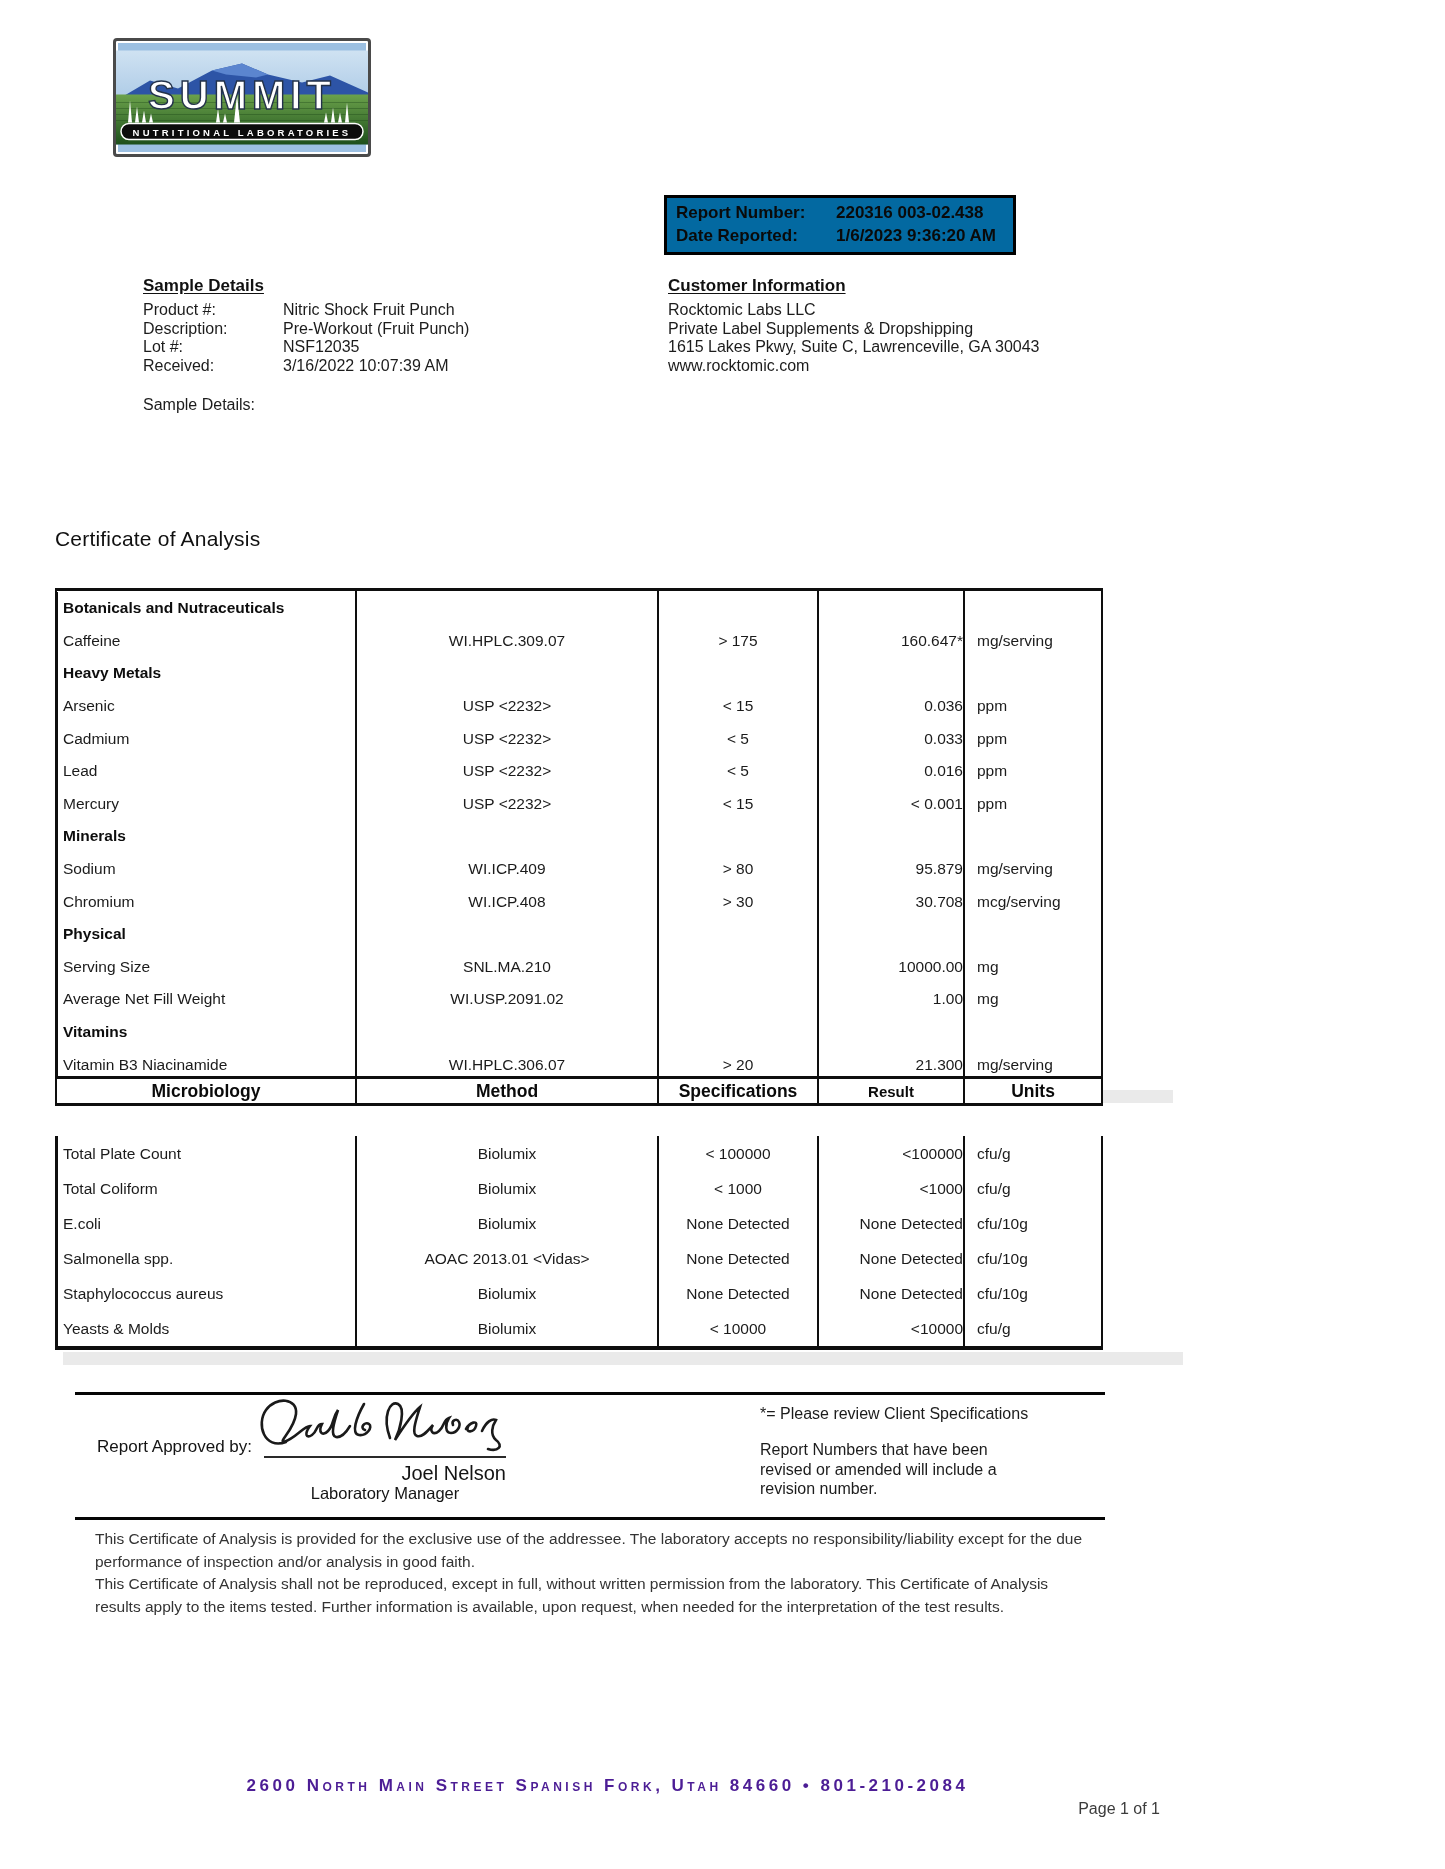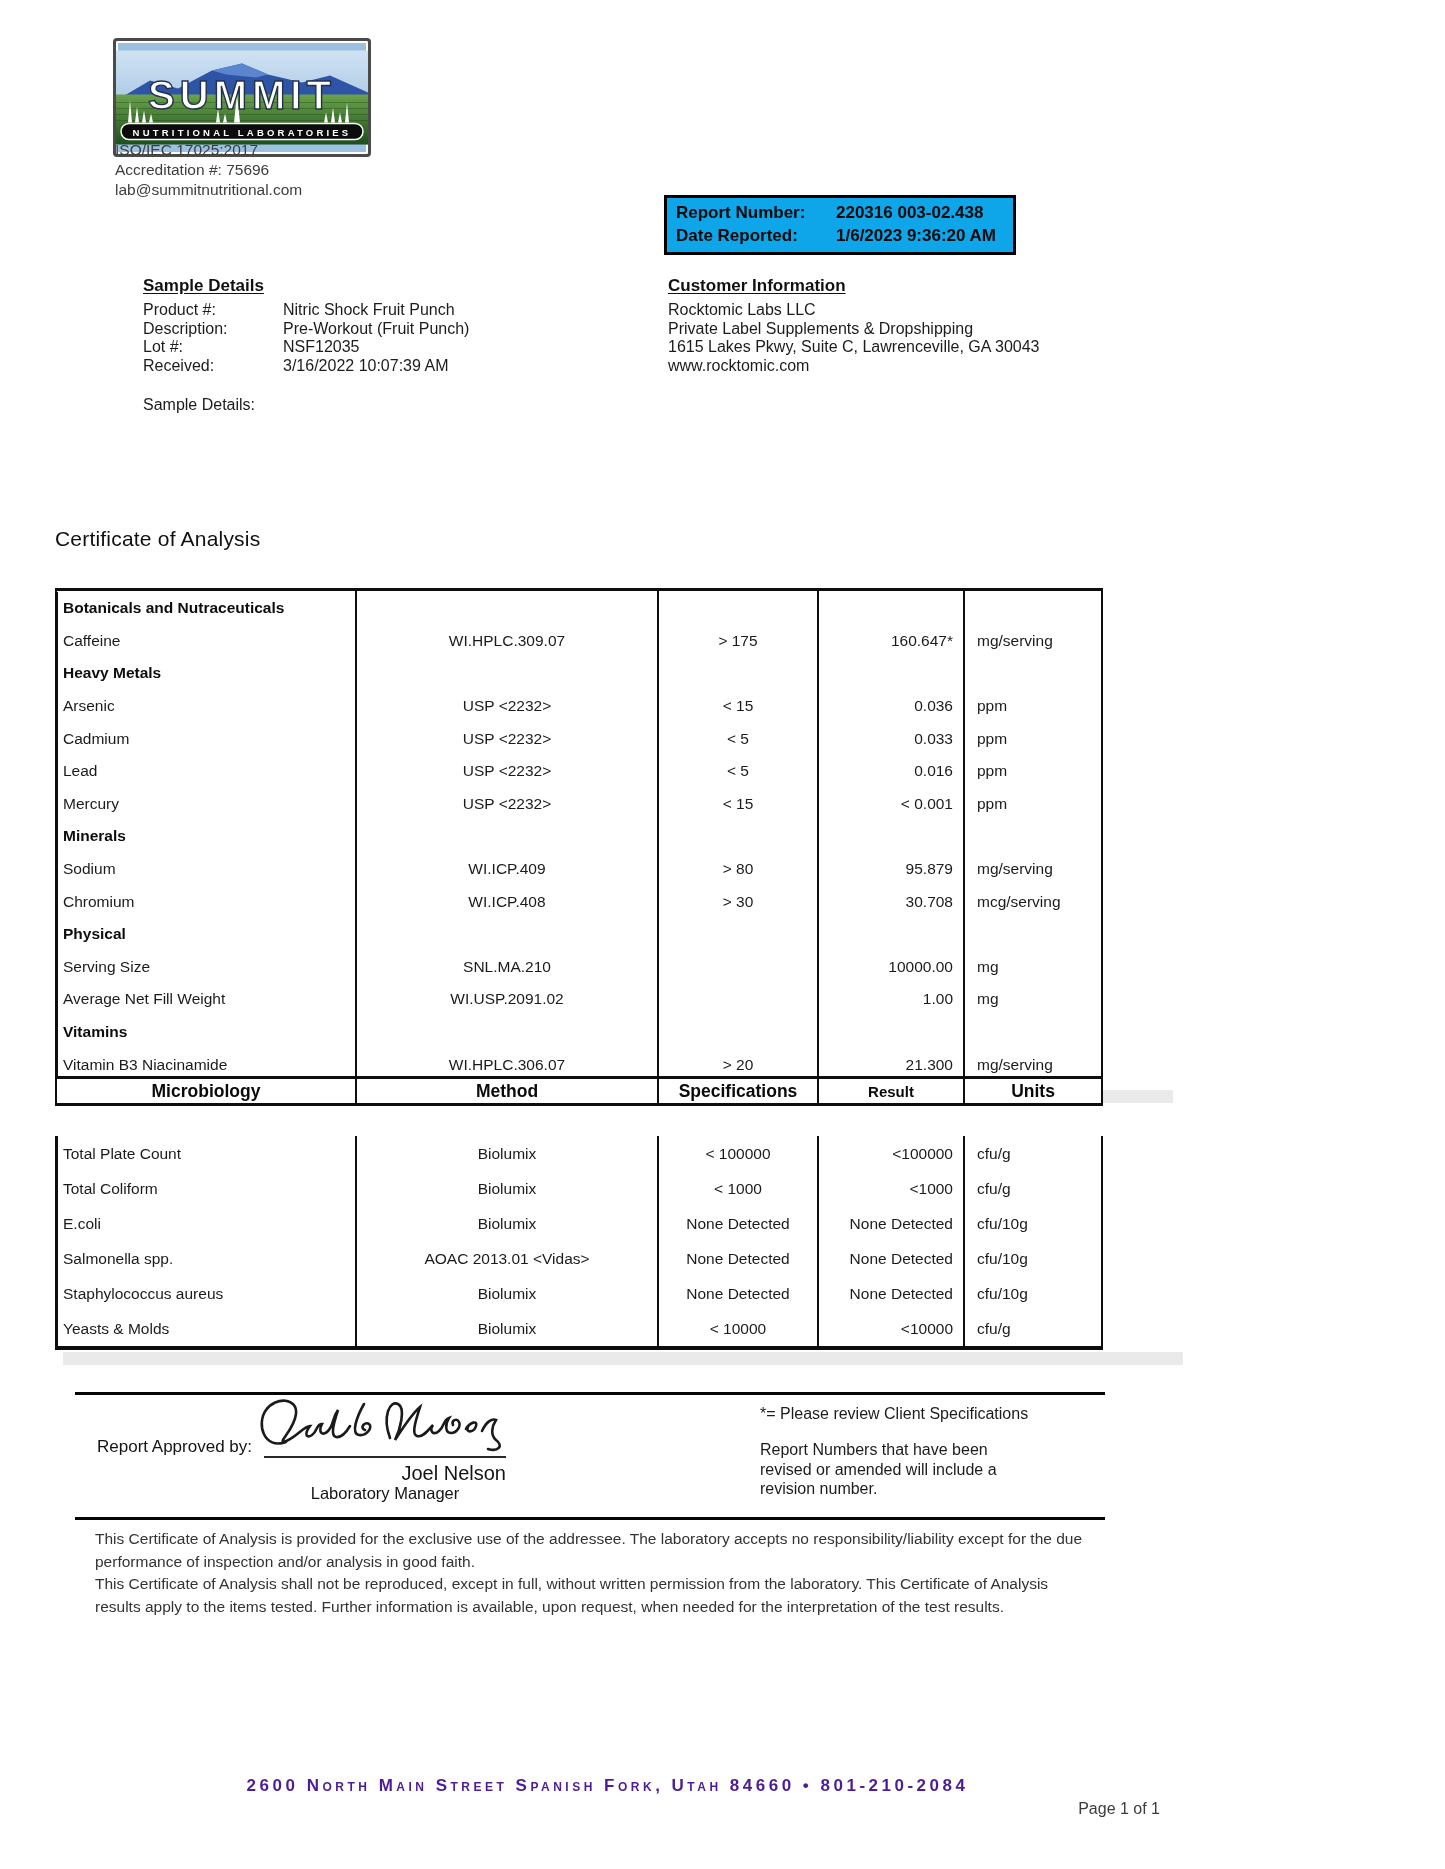--- a/index.html
+++ b/index.html
@@ -24,21 +24,21 @@
 
   .header-lines {
     position: absolute; left: 115px; top: 140px;
     font-size: 15.5px; line-height: 20px; color: #3d3d3d;
   }
 
   
   .report-box {
     position: absolute; left: 664px; top: 195px; width: 352px;
     border: 3px solid #000; padding: 3px 9px 5px 9px;
-    background: #0ea5e9;
+    background: #0369a1;
   }
   .report-box .rrow { display: grid; grid-template-columns: 160px 1fr; line-height: 23px; }
   .report-box .rlabel, .report-box .rvalue { font-weight: bold; font-size: 17px; color: #0a0a0a; }
 
   
   .block-title {
     font-size: 17px; font-weight: bold; color: #111;
     text-decoration: underline; text-underline-offset: 2px;
     margin-bottom: 5px;
   }
@@ -78,21 +78,21 @@
   .chem .trow { height: 32.6px; }
   .micro .trow { height: 35px; }
   .cell {
     display: flex; align-items: center;
     font-size: 15.5px; color: #1b1b1b; overflow: hidden; white-space: nowrap;
   }
   .cell + .cell { border-left: 2px solid #0e0e0e; }
   .c-name   { padding-left: 5px; justify-content: flex-start; }
   .c-method { justify-content: center; }
   .c-spec   { justify-content: center; }
-  .c-result { justify-content: flex-end; padding-right: 10px; }
+  .c-result { justify-content: flex-end; }
   .c-units  { justify-content: flex-start; padding-left: 12px; }
   .trow.section .c-name { font-weight: bold; color: #0d0d0d; }
 
   .shadow-band { position: absolute; height: 13px; background: #eaeaea; }
 
   
   .hr { position: absolute; left: 75px; width: 1030px; height: 3px; background: #050505; }
 
   .approved-label { position: absolute; left: 97px; top: 1437px; font-size: 17px; color: #141414; }
   .signature { position: absolute; left: 252px; top: 1392px; width: 256px; height: 66px; }
@@ -156,25 +156,20 @@
           <path d="M215,72 L217,57 L219,72 Z"></path>
         <path d="M222,72 L224,62 L226,72 Z"></path>
           <path d="M229,72 L231,52 L233,72 Z"></path>
       </g>
       <text x="126" y="58" text-anchor="middle" font-family="Liberation Sans, sans-serif" font-size="40" font-weight="bold" letter-spacing="5" fill="#ffffff" stroke="#23324a" stroke-width="1.4">SUMMIT</text>
       <rect x="5" y="73" width="242" height="16" rx="8" fill="#0c0c0c" stroke="#ffffff" stroke-width="1.5"></rect>
       <text x="126" y="85" text-anchor="middle" font-family="Liberation Sans, sans-serif" font-size="9.5" font-weight="bold" letter-spacing="3.2" fill="#ffffff">NUTRITIONAL LABORATORIES</text>
     </svg>
   </div>
 
-  <div class="header-lines">
-    <div>ISO/IEC 17025:2017</div>
-    <div>Accreditation #: 75696</div>
-    <div>lab@summitnutritional.com</div>
-  </div>
 
   <div class="report-box">
     <div class="rrow">
       <span class="rlabel">Report Number:</span>
       <span class="rvalue">220316 003-02.438</span>
     </div>
     <div class="rrow">
       <span class="rlabel">Date Reported:</span>
       <span class="rvalue">1/6/2023 9:36:20 AM</span>
     </div>

